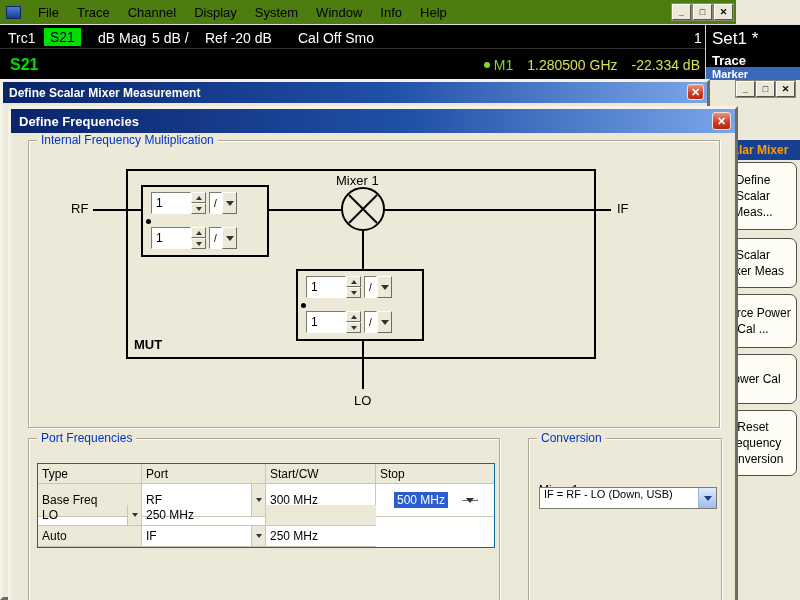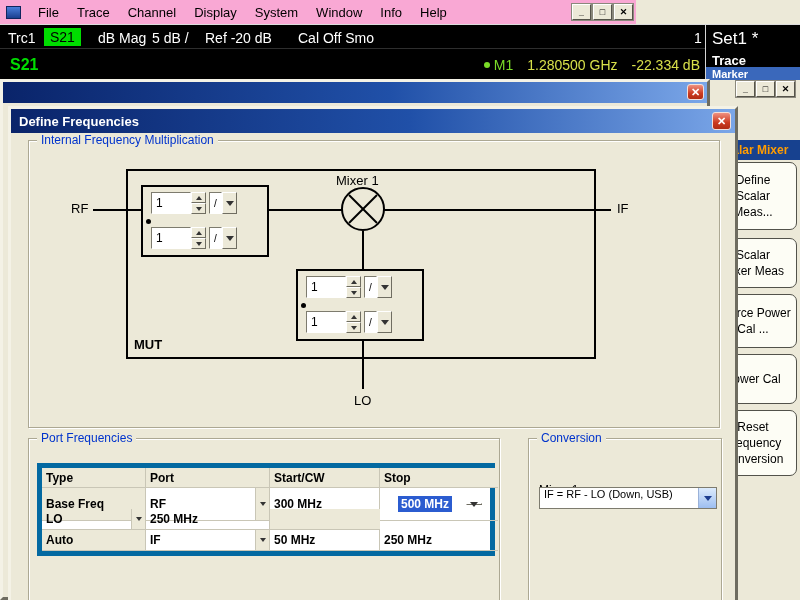--- a/index.html
+++ b/index.html
@@ -1,21 +1,21 @@
 <!DOCTYPE html>
 <html><head>
 <meta charset="utf-8">
 <style>
   *{margin:0;padding:0;box-sizing:border-box;}
   html,body{width:800px;height:600px;}
   body{font-family:"Liberation Sans",sans-serif;background:#ece9d8;position:relative;overflow:hidden;}
   .screen{position:absolute;inset:0;width:800px;height:600px;overflow:hidden;background:#ece9d8;}
 
   
-  .menubar{position:absolute;left:0;top:0;width:636px;height:24px;background:#f9a8d4;display:flex;align-items:center;}
+  .menubar{position:absolute;left:0;top:0;width:736px;height:24px;background:#4d7c0f;display:flex;align-items:center;}
   .app-icon{width:15px;height:13px;margin:0 8px 0 6px;background:linear-gradient(#4a7edb,#1b3f8f);border:1px solid #10265e;}
   .menu-item{font-size:13px;color:#000;padding:4px 9px;white-space:nowrap;}
   .top-controls{position:absolute;top:4px;right:3px;display:flex;gap:2px;}
   .win-btn{width:19px;height:16px;background:#ece9d8;border:1px solid;border-color:#fff #55534a #55534a #fff;box-shadow:0 0 0 1px #8a887c;font-size:9px;font-weight:bold;display:flex;align-items:center;justify-content:center;color:#000;}
 
   
   .trace-header{position:absolute;left:0;top:24px;width:800px;height:56px;background:#000;border-top:1px solid #ddd;}
   .th-text{position:absolute;color:#fff;font-size:14px;white-space:nowrap;}
   .p-trc{left:8px;top:5px;}
   .meas-chip{position:absolute;left:44px;top:3px;background:#00dd00;color:#000;font-size:14px;padding:1px 6px;}
@@ -87,21 +87,21 @@
   .spin-btns{width:15px;height:22px;display:flex;flex-direction:column;}
   .spin-btn{flex:1;background:#ece9d8;border:1px solid;border-color:#fff #6f6d61 #6f6d61 #fff;display:flex;align-items:center;justify-content:center;}
   .tri-up{width:0;height:0;border-left:3px solid transparent;border-right:3px solid transparent;border-bottom:4px solid #333;}
   .tri-dn{width:0;height:0;border-left:3px solid transparent;border-right:3px solid transparent;border-top:4px solid #333;}
   .frac-btn{width:13px;height:22px;margin-left:3px;background:#fff;border:1px solid;border-color:#7d7b6e #fff #fff #7d7b6e;font-size:10px;display:flex;align-items:center;justify-content:center;color:#000;}
   .frac-btn::after{content:"/";}
   .dd-btn{width:15px;height:22px;background:#ece9d8;border:1px solid;border-color:#fff #6f6d61 #6f6d61 #fff;display:flex;align-items:center;justify-content:center;}
   .tri-down{width:0;height:0;border-left:4px solid transparent;border-right:4px solid transparent;border-top:5px solid #333;}
 
   
-  .pf-table{position:absolute;left:8px;top:24px;width:458px;border:5px solid #0369a1;background:#fff;font-size:12px;font-weight:bold;}
+  .pf-table{position:absolute;left:8px;top:24px;width:458px;border:1px solid #0369a1;background:#fff;font-size:12px;}
   .pf-row{display:grid;grid-template-columns:104px 124px 110px 118px;height:21px;}
   .pf-row.pf-head{height:20px;}
   .pf-cell{border-right:1px solid #c9c6b6;border-bottom:1px solid #c9c6b6;padding:0 4px;white-space:nowrap;overflow:hidden;color:#000;display:flex;align-items:center;}
   .pf-cell:last-child{border-right:none;}
   .pf-cell.hd{background:#ece9d8;}
   .pf-cell.tp{background:#ece9d8;}
   .pf-cell.empty{background:#ece9d8;}
   .pf-combo{justify-content:space-between;padding:0 0 0 4px;}
   .mini-dd{width:14px;height:100%;background:#ece9d8;border-left:1px solid #c9c6b6;display:flex;align-items:center;justify-content:center;}
   .mini-dd .tri-down{border-left-width:3px;border-right-width:3px;border-top-width:4px;}
@@ -188,20 +188,21 @@
     </div>
     <div class="softkey sk5">
       <span>Reset</span>
       <span>Frequency</span>
       <span>Conversion</span>
     </div>
   </div>
 
   <div class="dialog dlg1">
     <div class="titlebar">
+      <span>Define Scalar Mixer Measurement</span>
       <div class="close-btn">✕</div>
     </div>
   </div>
 
   <div class="dialog dlg2">
     <div class="titlebar">
       <span>Define Frequencies</span>
       <div class="close-btn">✕</div>
     </div>
 
@@ -331,21 +332,20 @@
           <div class="pf-cell empty"></div>
         </div>
         <div class="pf-row">
           <div class="pf-cell tp">Auto</div>
           <div class="pf-cell pf-combo">
             <span>IF</span>
             <span class="mini-dd">
                 <i class="tri-down"></i>
               </span>
           </div>
-          <div class="pf-cell">50 MHz</div>
           <div class="pf-cell">250 MHz</div>
         </div>
       </div>
     </div>
 
     <div class="groupbox gb-conv">
       <span class="group-label">Conversion</span>
       <span class="conv-label">Mixer 1:</span>
       <div class="conv-combo">
         <span class="conv-text">IF = RF - LO (Down, USB)</span>

